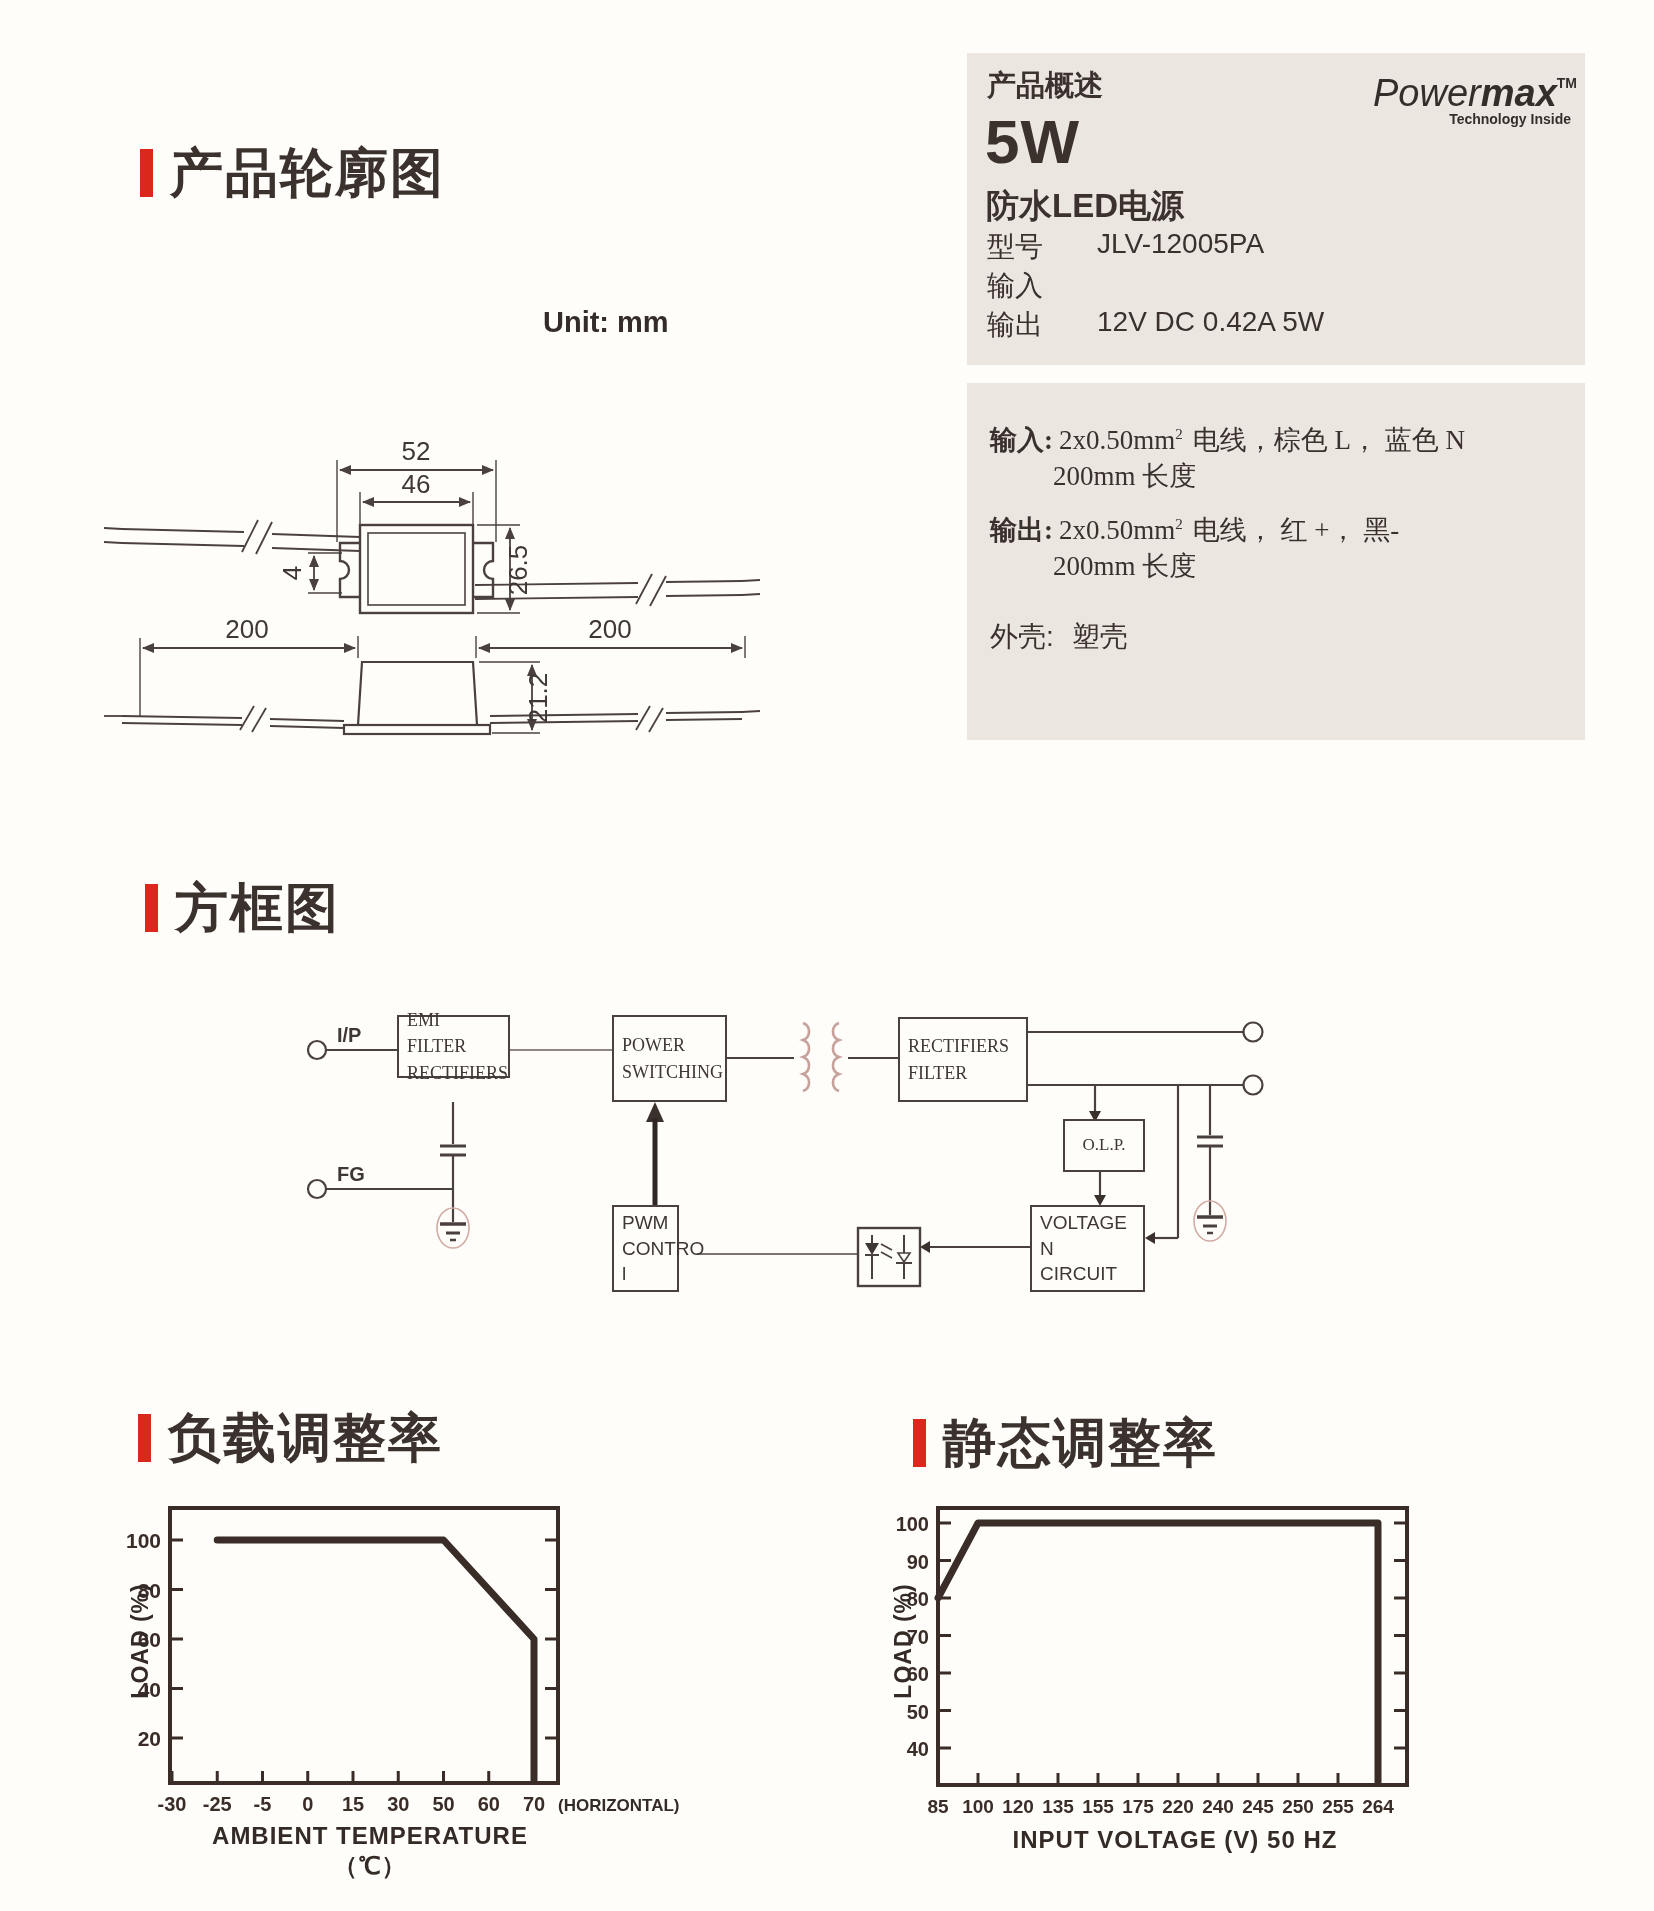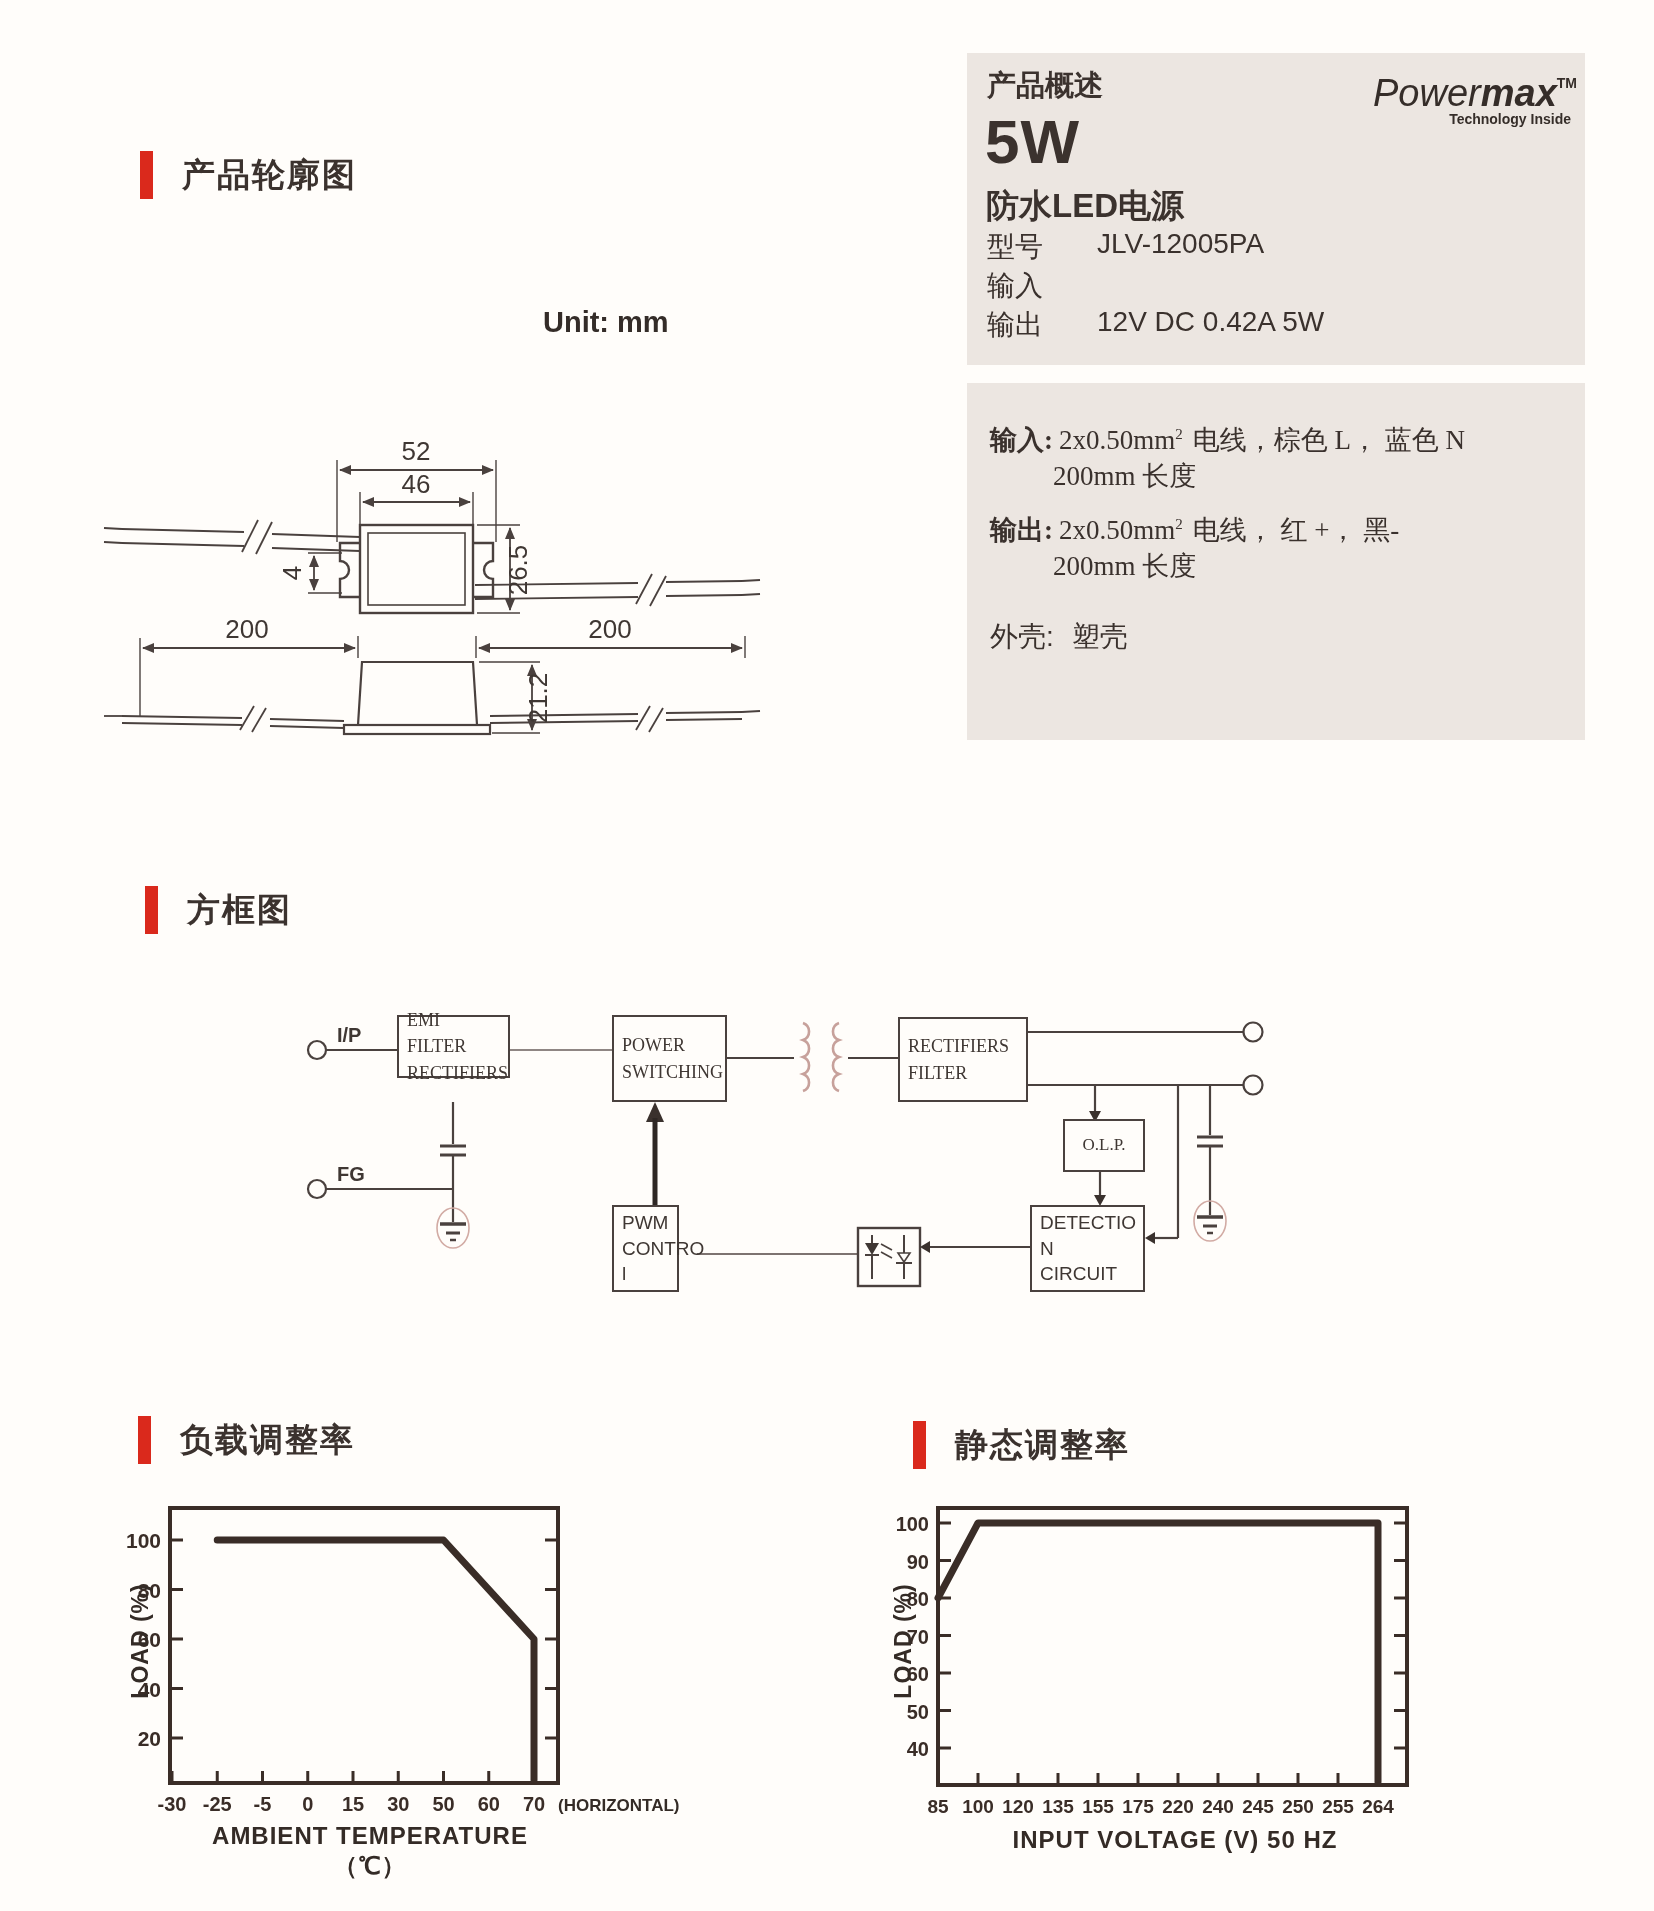--- a/index.html
+++ b/index.html
@@ -2,21 +2,21 @@
 <html><head>
 <meta charset="utf-8">
 <style>
   html,body{margin:0;padding:0;background:#ffffff;}
   .page{position:relative;width:1654px;height:1911px;background:#fffdfa;overflow:hidden;
         font-family:"Liberation Sans",sans-serif;color:#3b322e;}
   .abs{position:absolute;}
   
   .sec{position:absolute;display:flex;align-items:center;gap:17px;}
   .sec .bar{width:13px;height:48px;background:#da291c;flex:none;}
-  .sec h2{margin:12px;font-size:33px;font-weight:bold;color:#3b322e;letter-spacing:2px;line-height:1;}
+  .sec h2{margin:0;font-size:53px;font-weight:bold;color:#3b322e;letter-spacing:2px;line-height:1;}
   
   .panel{position:absolute;left:967px;width:618px;background:#ece6e1;}
   .ov-header{position:absolute;left:987px;top:66px;font-size:29px;font-weight:bold;}
   .logo{position:absolute;left:1335px;top:72px;width:242px;text-align:right;color:#352d29;}
   .logo .p{font-style:italic;font-weight:normal;font-size:38px;}
   .logo .m{font-style:italic;font-weight:bold;font-size:38px;}
   .logo .tm{font-size:14px;font-weight:bold;vertical-align:18px;}
   .logo .tagline{font-size:14px;font-weight:bold;margin-top:-4px;padding-right:6px;}
   .wattage{position:absolute;left:985px;top:106px;font-size:62px;font-weight:bold;letter-spacing:1px;}
   .subtitle{position:absolute;left:986px;top:184px;font-size:33px;font-weight:bold;}
@@ -294,21 +294,21 @@
   </div>
   <div class="bbox serif center" style="left:1063px;top:1119px;width:82px;height:53px;font-size:17px;padding-left:8px;">
     <span>O.L.P.</span>
   </div>
   <div class="bbox" style="left:612px;top:1205px;width:67px;height:87px;font-size:19px;line-height:1.35;">
     <span>PWM</span>
     <span>CONTRO</span>
     <span>l</span>
   </div>
   <div class="bbox" style="left:1030px;top:1205px;width:115px;height:87px;font-size:19px;line-height:1.35;">
-    <span>DETECTIO</span>
+    <span>VOLTAGE</span>
     <span>N</span>
     <span>CIRCUIT</span>
   </div>
 
   <div class="sec" style="left:138px;top:1411px;">
     <span class="bar"></span>
     <h2>负载调整率</h2>
   </div>
   <div class="sec" style="left:913px;top:1416px;">
     <span class="bar"></span>

